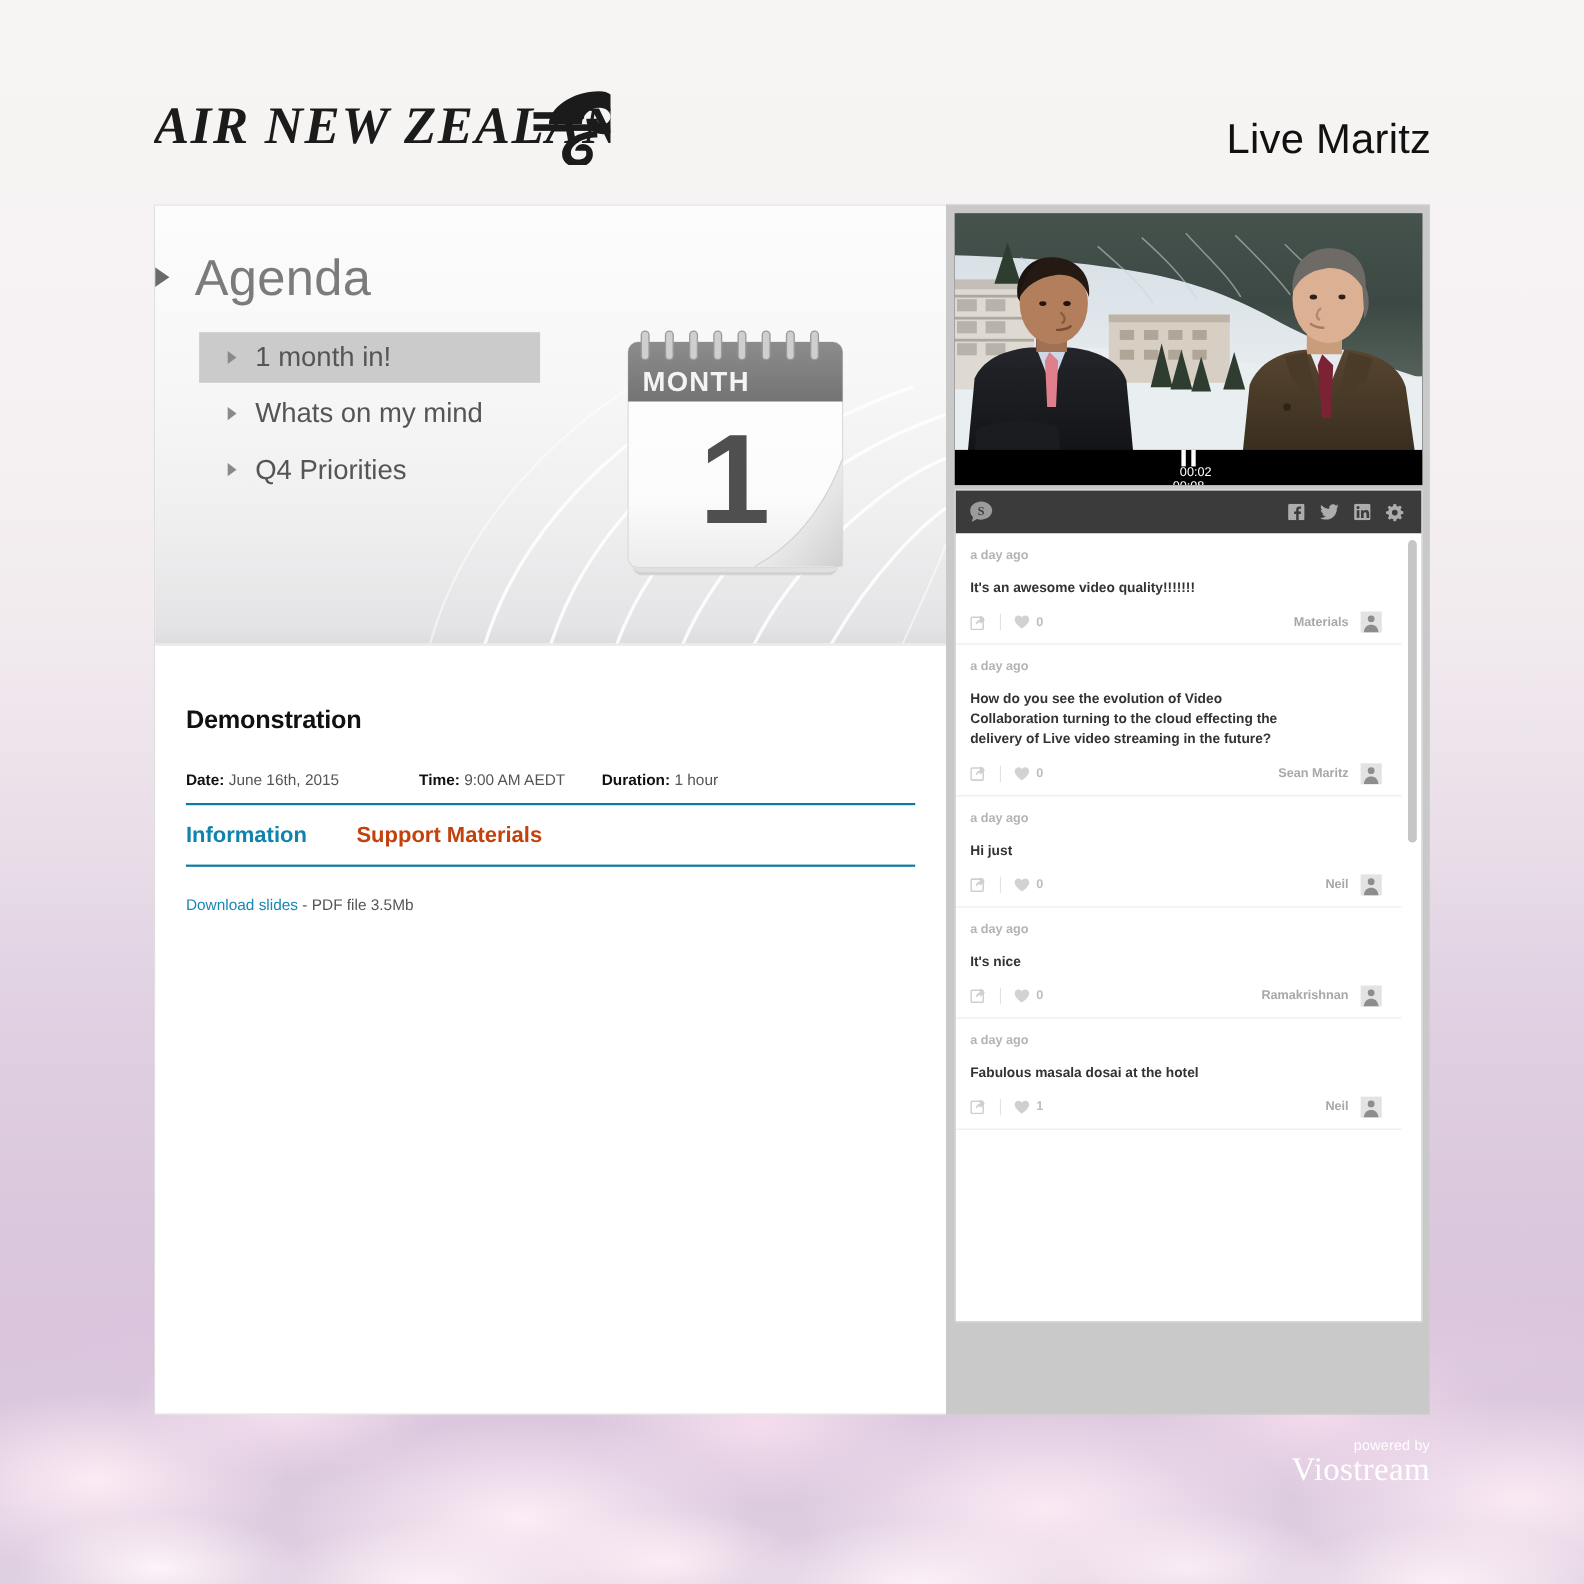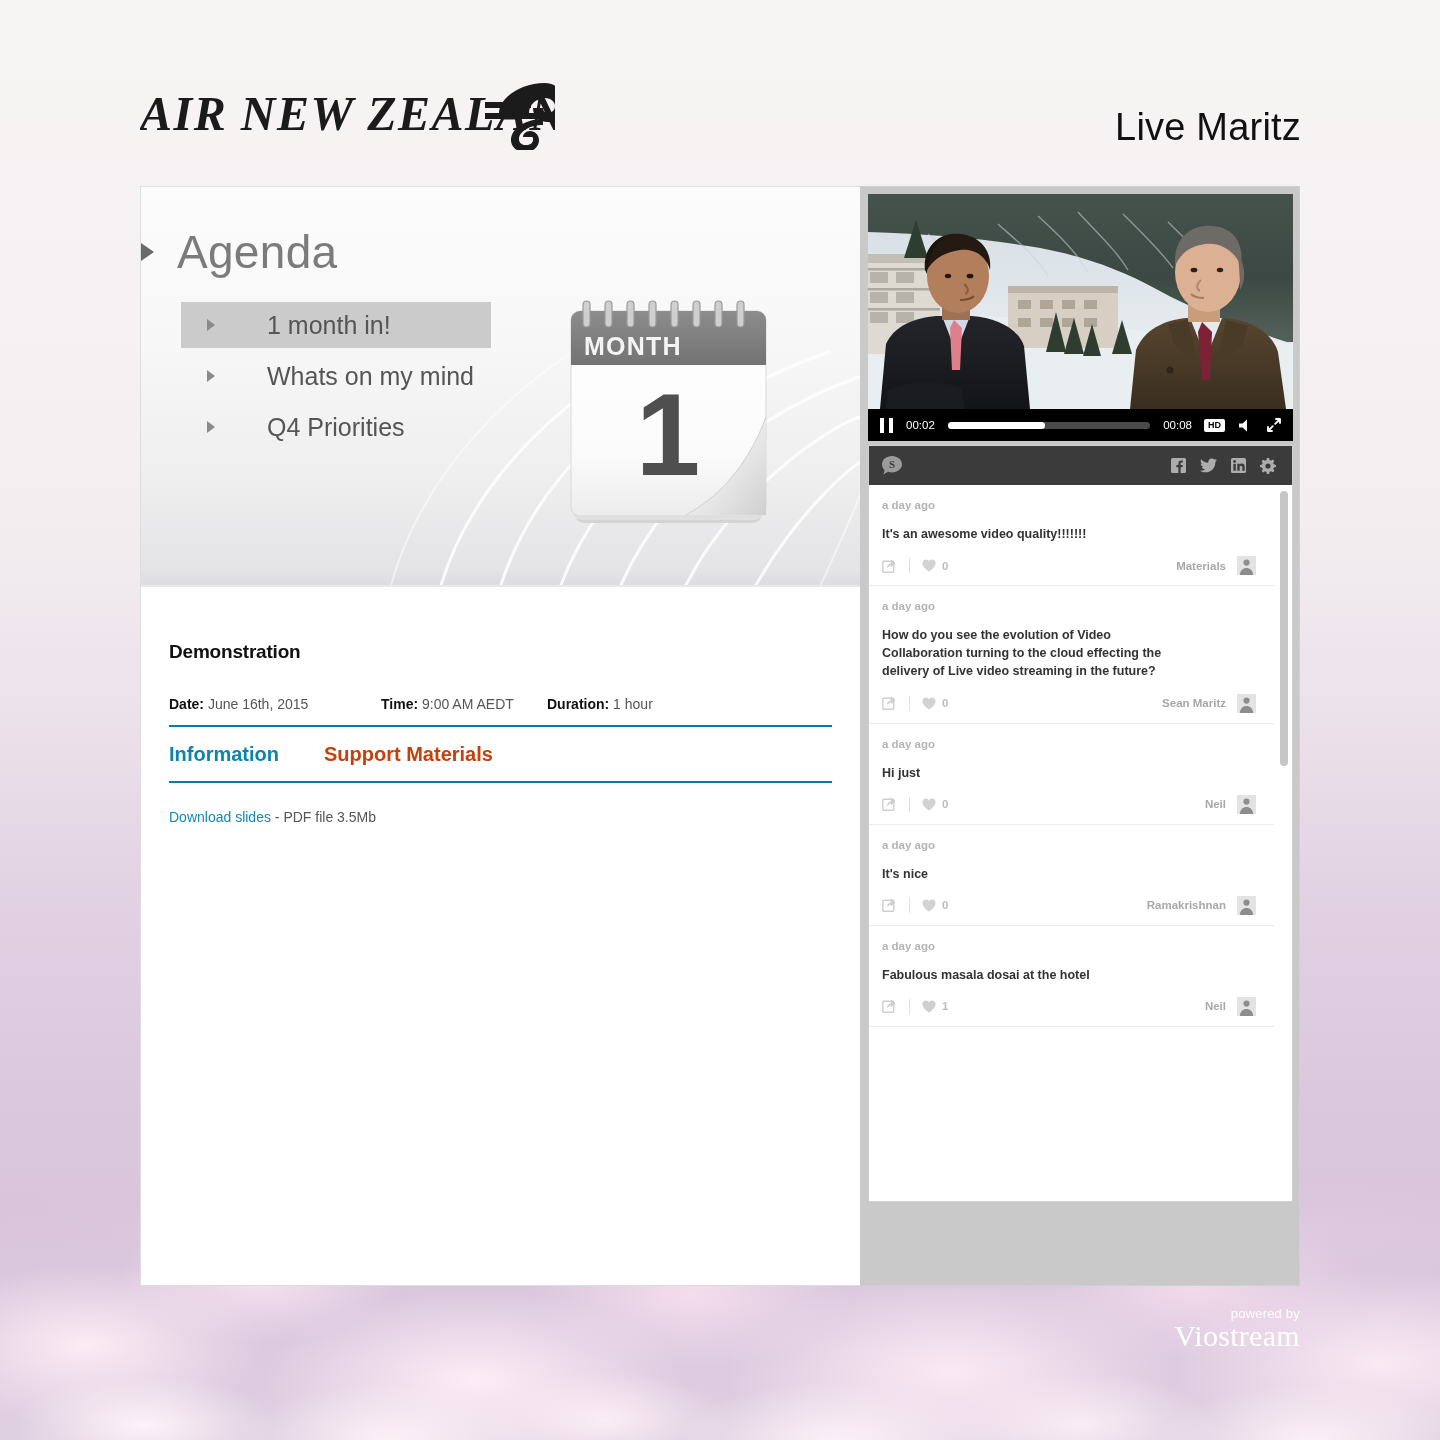--- a/index.html
+++ b/index.html
@@ -130,21 +130,20 @@
   #agenda-list {
     position: absolute;
     left: 40px; top: 115px;
     width: 310px;
   }
   .agenda-item {
     display: flex;
     align-items: flex-start;
     padding: 9px 12px 9px 26px;
     margin-bottom: 5px;
-    gap: 35px;
   }
   .agenda-item.active { background: #cbcbcb; }
   .tri-sm {
     width: 0; height: 0;
     border-left: 8px solid #8a8a8a;
     border-top: 6px solid transparent;
     border-bottom: 6px solid transparent;
     margin-top: 8px;
     flex: 0 0 auto;
   }
@@ -161,21 +160,21 @@
     position: absolute;
     left: 425px; top: 110px;
     width: 205px; height: 235px;
   }
 
   
   #detail {
     padding: 54px 28px 0 28px;
   }
   #demo-title {
-    font-size: 19px;
+    font-size: 23px;
     font-weight: bold;
     color: #111;
     letter-spacing: -0.2px;
   }
   #meta-row {
     margin-top: 33px;
     display: flex;
     font-size: 14px;
     color: #444;
   }
@@ -231,20 +230,21 @@
     overflow: hidden;
   }
   #video-still { position: absolute; inset: 0 0 32px 0; overflow: hidden; }
   #video-controls {
     position: absolute;
     left: 0; right: 0; bottom: 0; height: 32px;
     background: #000;
     display: flex;
     align-items: center;
     padding: 0 12px;
+    flex-direction: column;
   }
   .pause-btn {
     width: 13px; height: 15px;
     display: flex; justify-content: space-between;
     flex: 0 0 auto;
   }
   .pause-btn i { width: 4px; height: 15px; background: #fff; display: block; }
   .vtime {
     color: #fff; font-size: 11.5px;
     font-family: "Liberation Sans", sans-serif;

